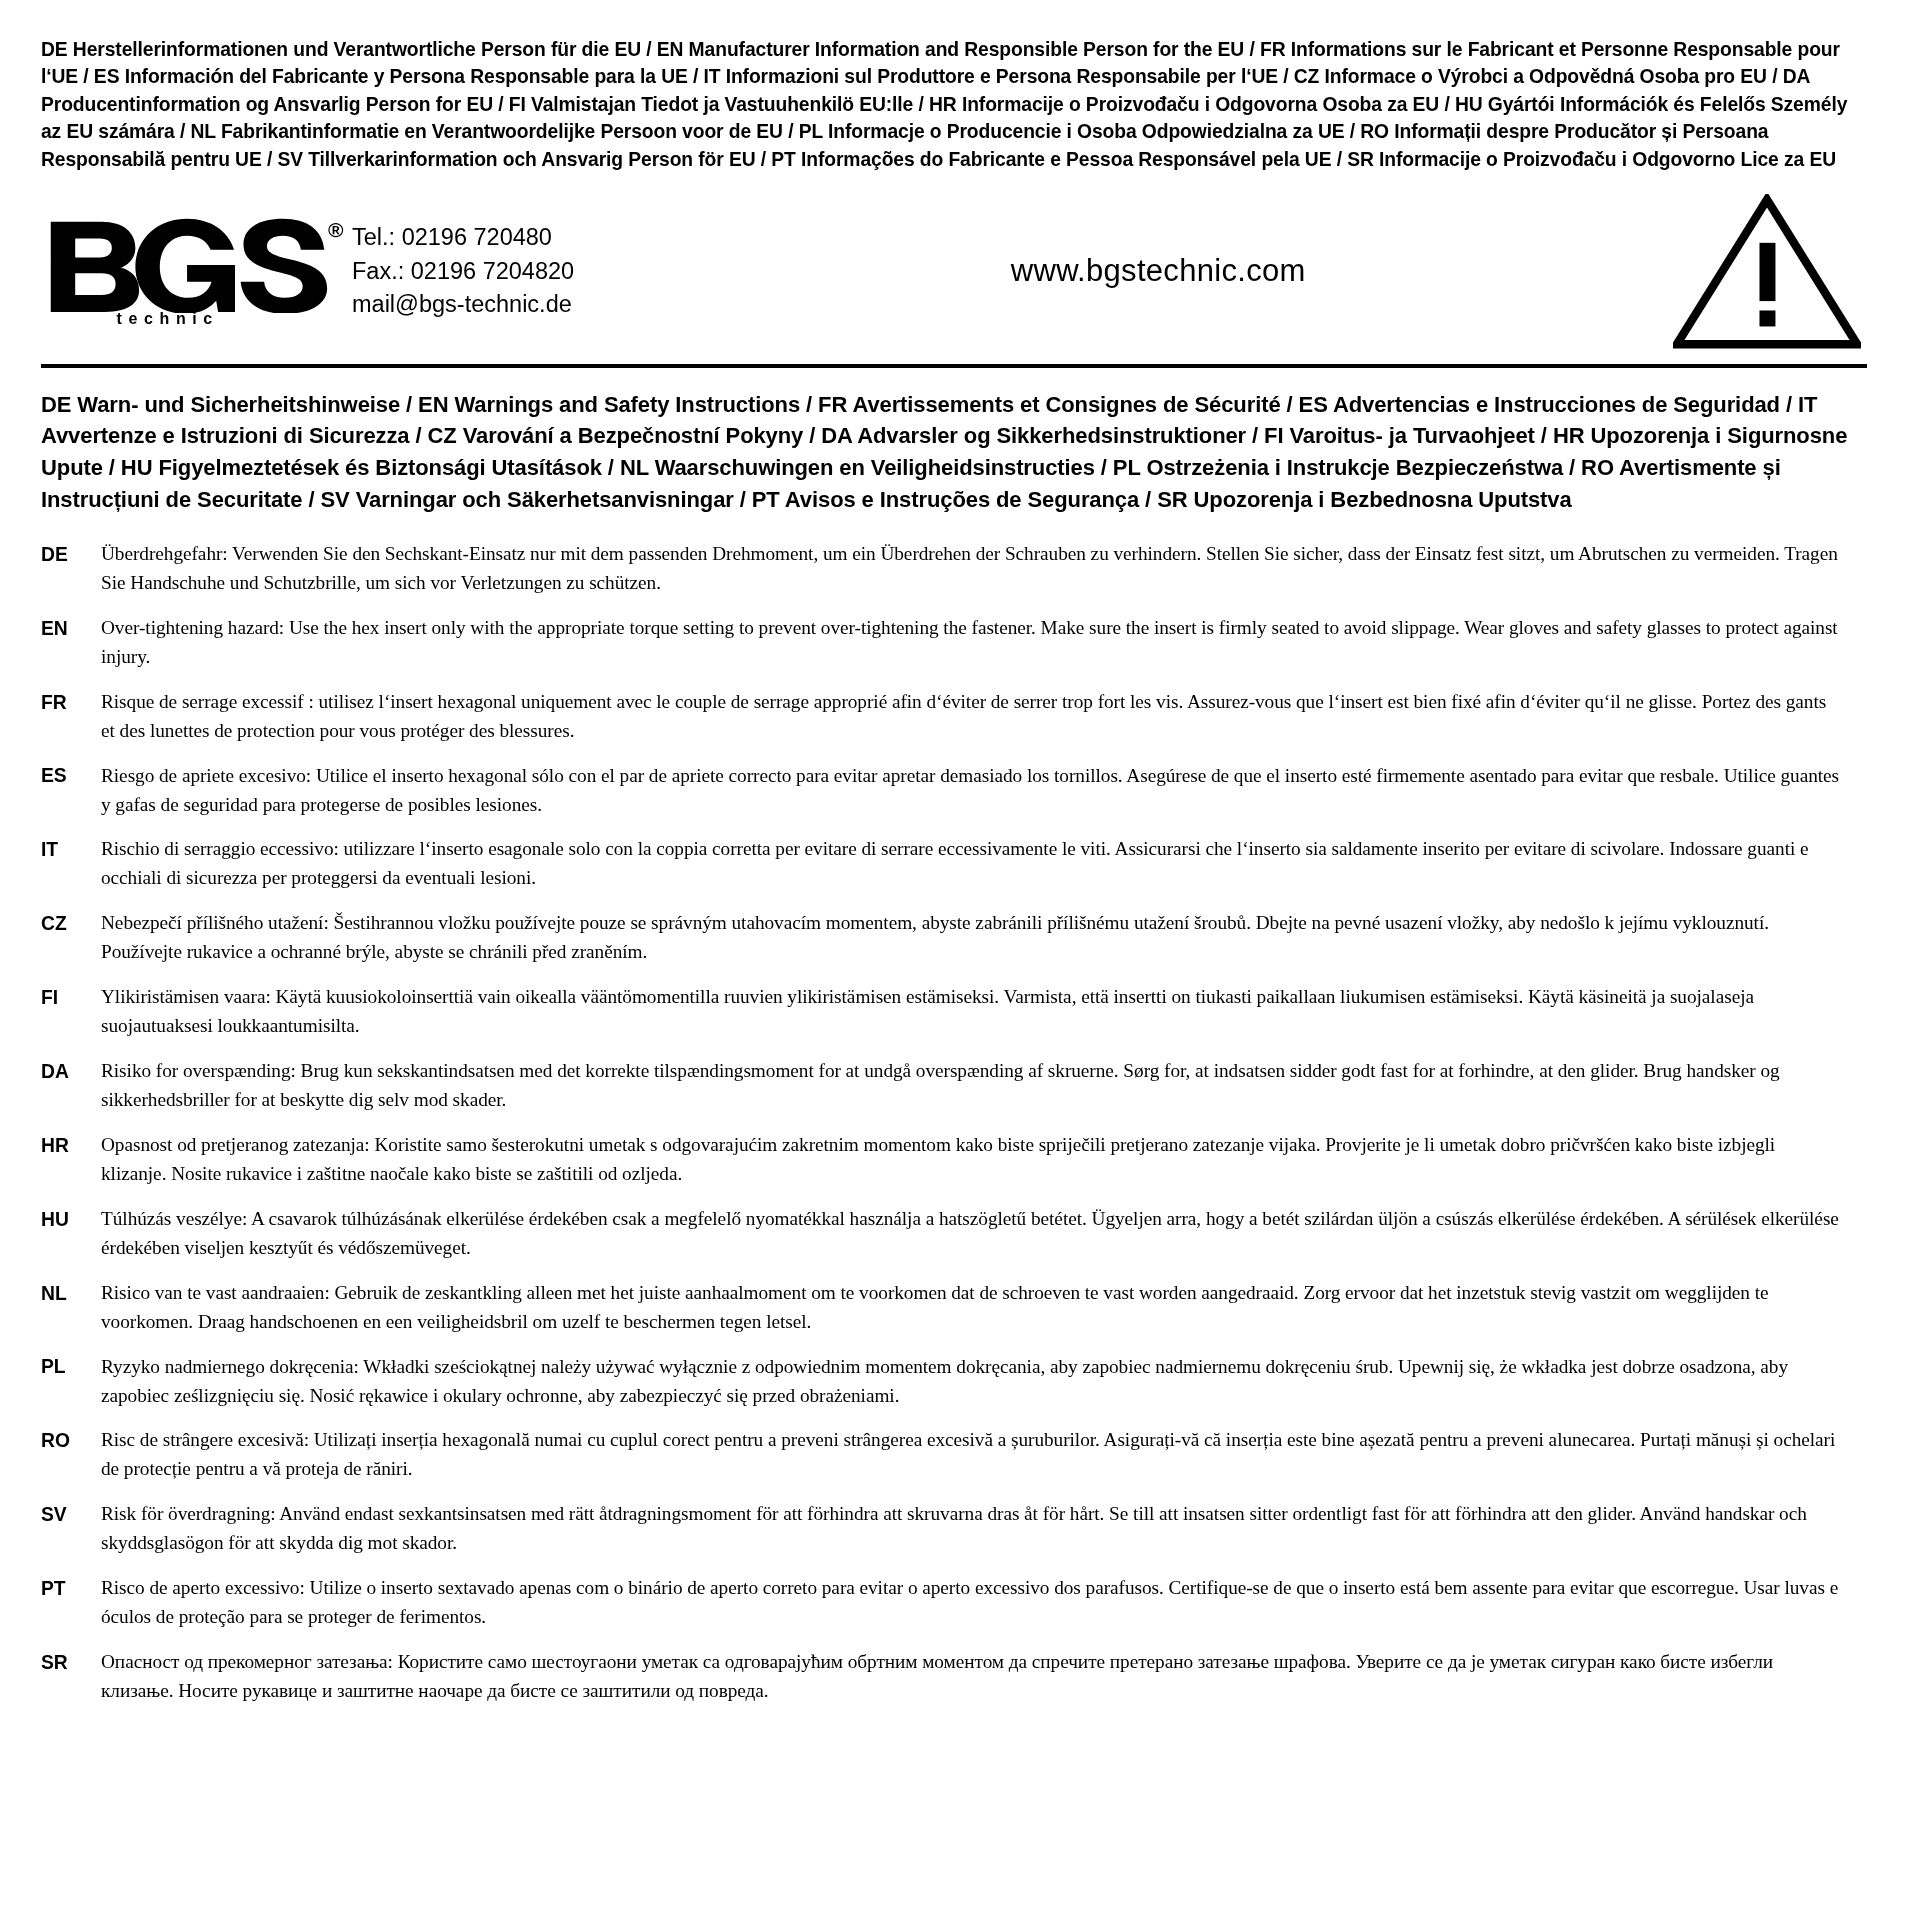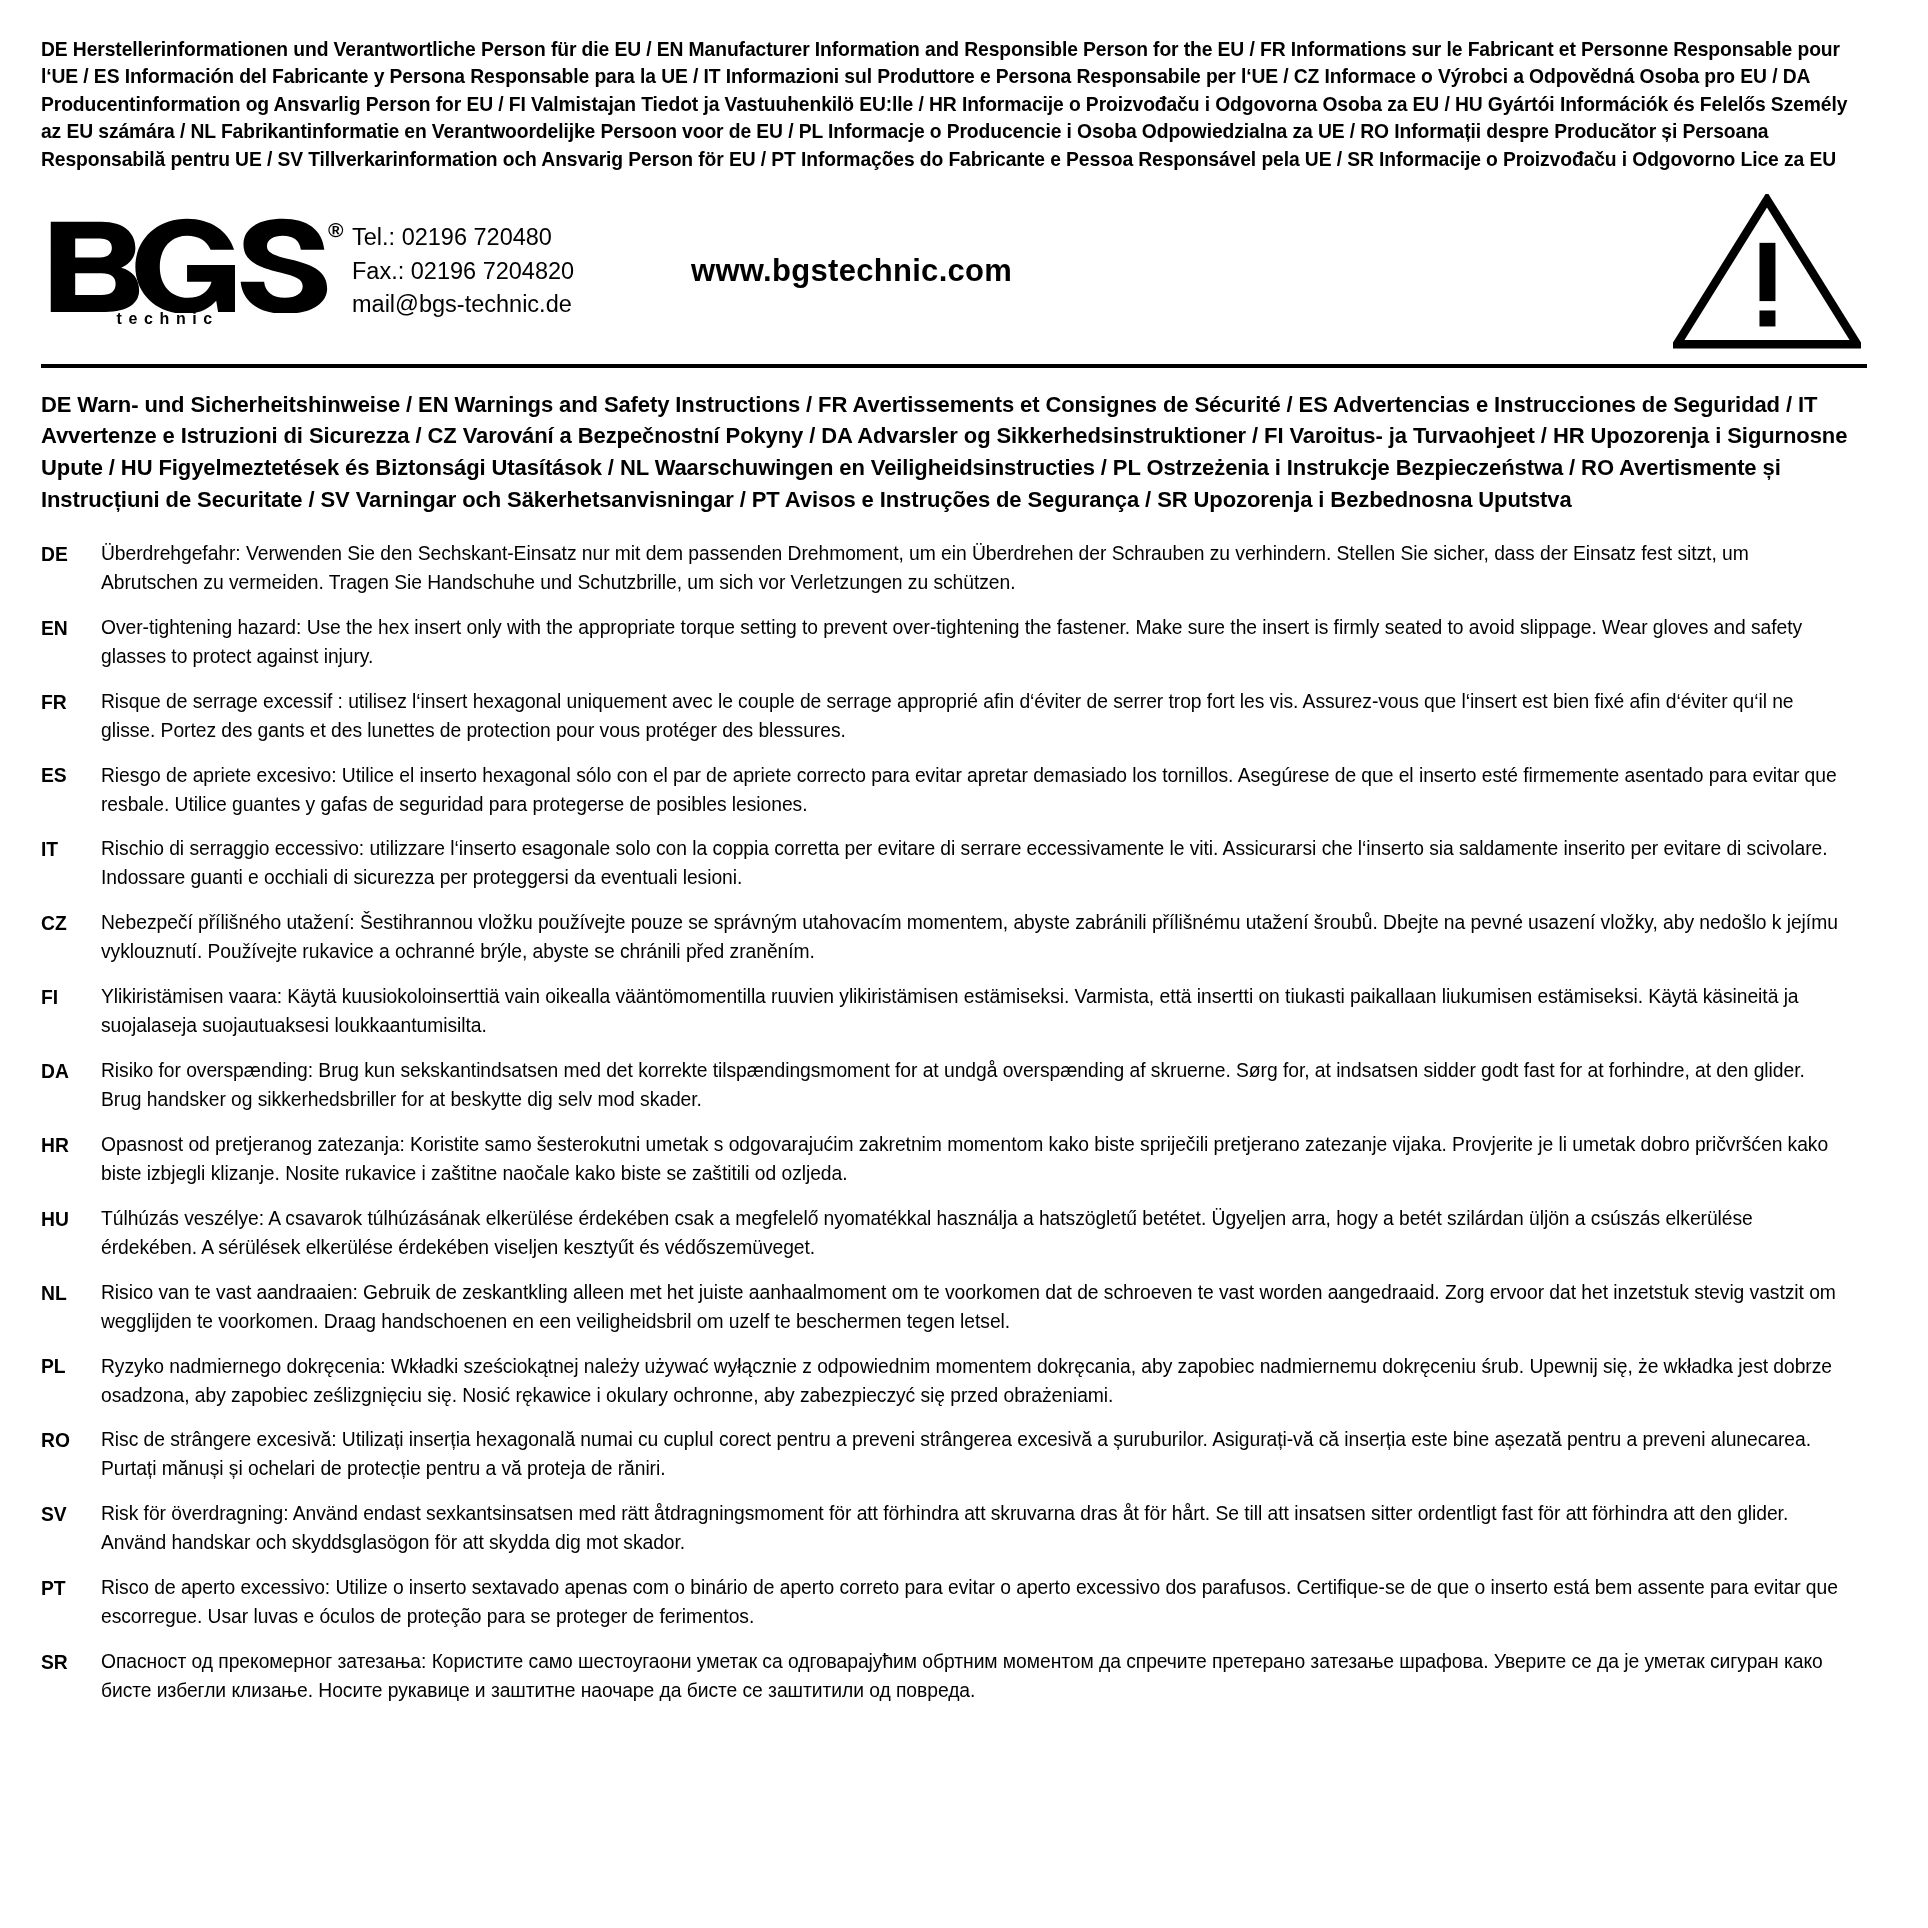--- a/index.html
+++ b/index.html
@@ -63,22 +63,23 @@
     font-size: 23.5px;
     line-height: 1.42;
   }
   .contact-block {
     flex: 0 0 339px;
     font-size: 23.5px;
     line-height: 1.42;
   }
   .web-block {
     flex: 1 1 auto;
+    text-align: center;
     font-size: 31px;
-    font-weight: bold;
+    font-weight: normal;
     letter-spacing: 0.3px;
     padding-right: 38px;
   }
   .warn-triangle {
     flex: 0 0 198px;
     display: flex;
     justify-content: flex-end;
     align-items: center;
     padding-right: 5.6px;
   }
@@ -108,20 +109,21 @@
     font-weight: bold;
     line-height: 1.5;
     padding-top: 0.9px;
   }
   .lang-text {
     flex: 1 1 auto;
     font-size: 19.3px;
     line-height: 1.5;
     letter-spacing: -0.05px;
     padding-right: 26px;
+    font-family: Liberation Serif, serif;
   }
 </style>
 </head>
 <body>
 
 <div class="page">
 
   <div class="header-langs">DE Herstellerinformationen und Verantwortliche Person für die EU  /  EN Manufacturer Information and Responsible Person for the EU  /  FR Informations sur le Fabricant et Personne Responsable pour l‘UE  /  ES Información del Fabricante y Persona Responsable para la UE  /  IT Informazioni sul Produttore e Persona Responsabile per l‘UE  /  CZ Informace o Výrobci a Odpovědná Osoba pro EU  /  DA Producentinformation og Ansvarlig Person for EU  /  FI Valmistajan Tiedot ja Vastuuhenkilö EU:lle  /  HR Informacije o Proizvođaču i Odgovorna Osoba za EU  /  HU Gyártói Információk és Felelős Személy az EU számára  /  NL Fabrikantinformatie en Verantwoordelijke Persoon voor de EU  /  PL Informacje o Producencie i Osoba Odpowiedzialna za UE  /  RO Informații despre Producător și Persoana Responsabilă pentru UE  /  SV Tillverkarinformation och Ansvarig Person för EU  /  PT Informações do Fabricante e Pessoa Responsável pela UE  /  SR Informacije o Proizvođaču i Odgovorno Lice za EU</div>
 
   <div class="company-band">

